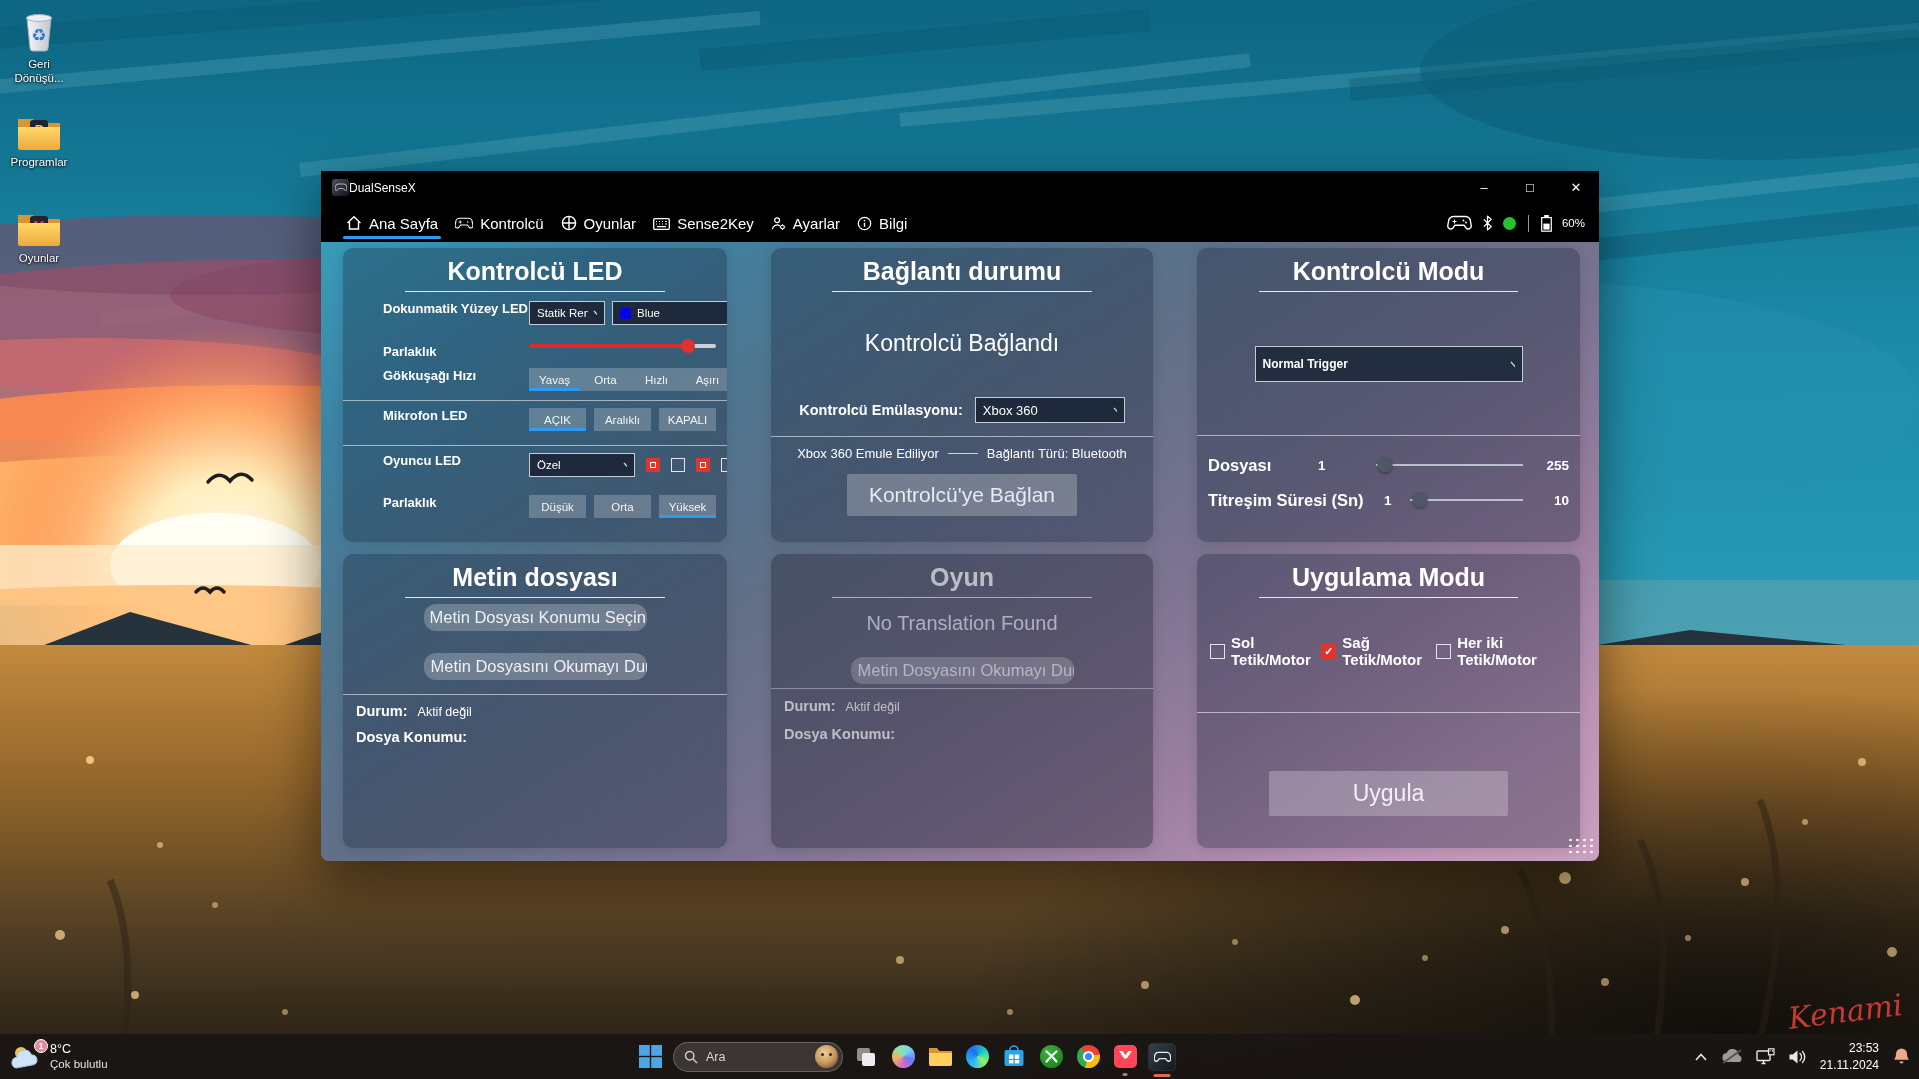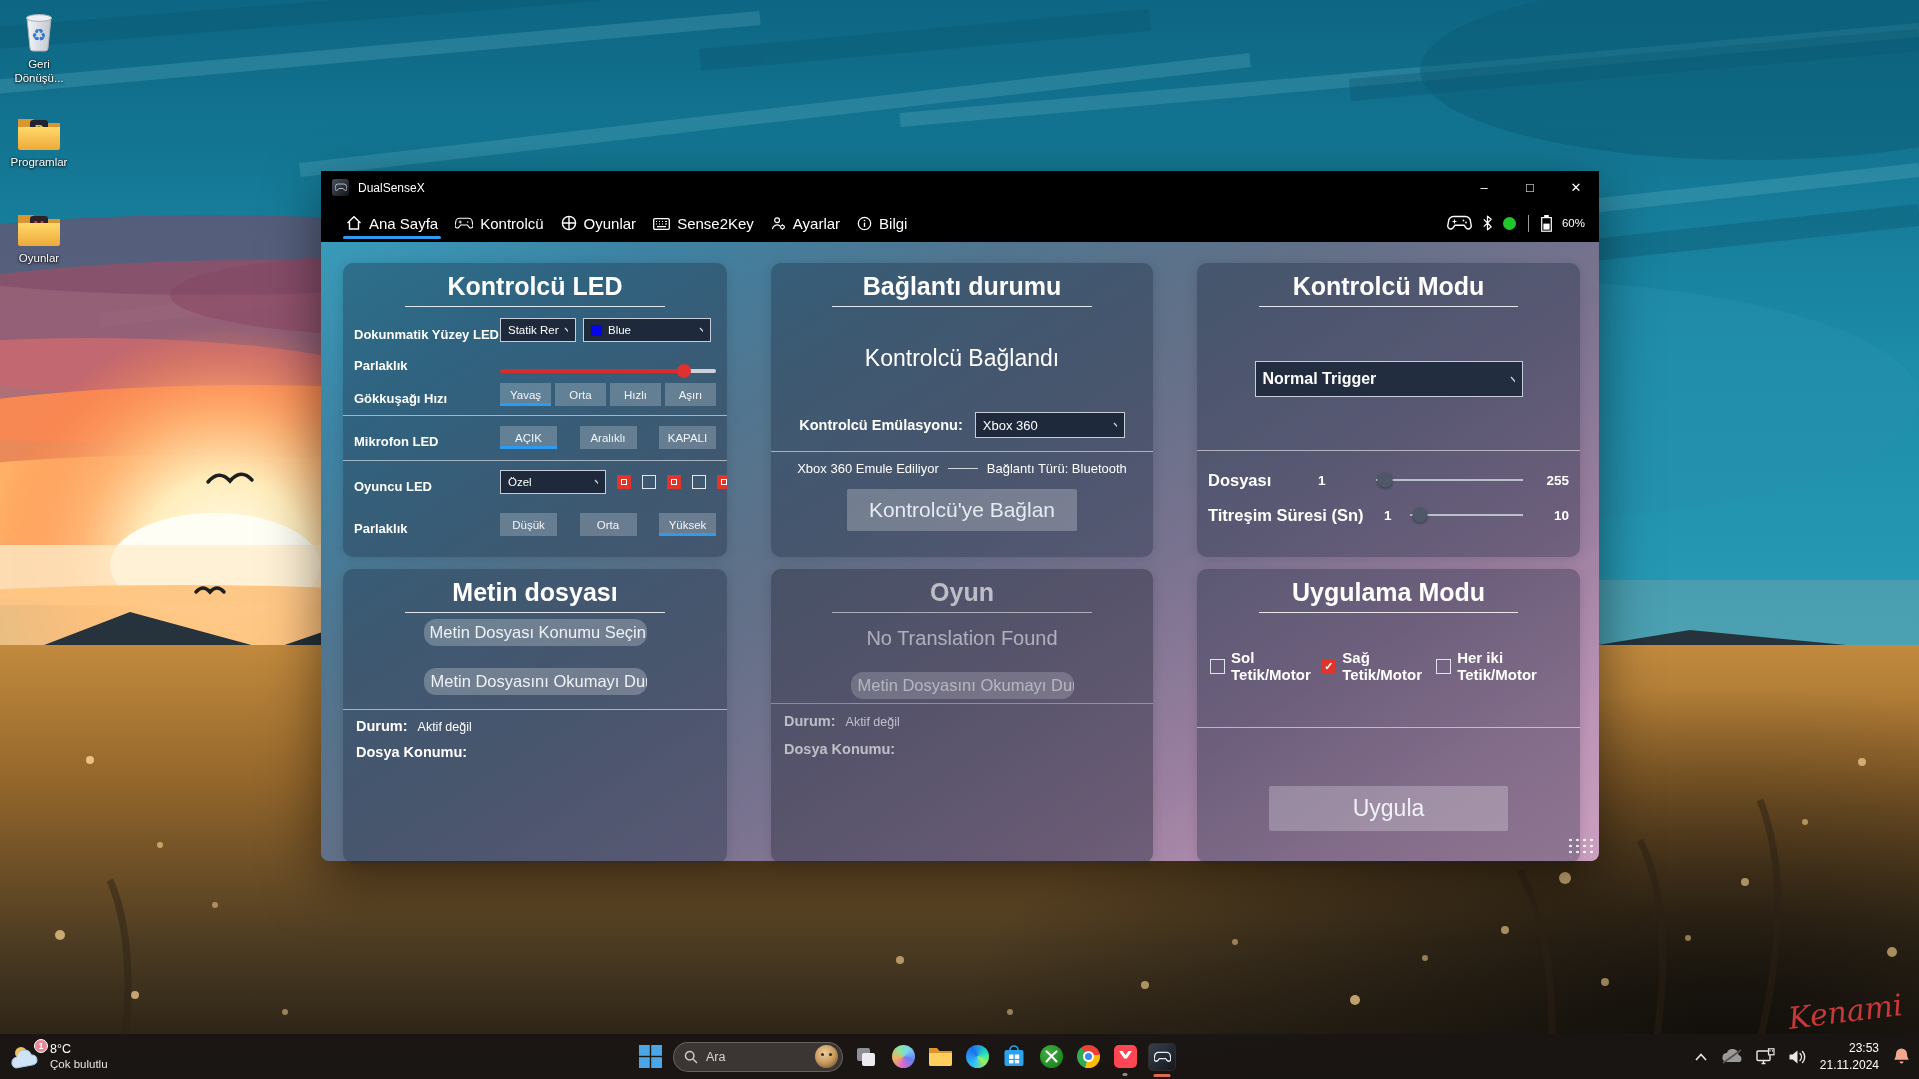--- a/index.html
+++ b/index.html
@@ -16,44 +16,44 @@
   .desk-icon .dlabel{color:#fff;font-size:11.5px;line-height:1.25;text-align:center;
     text-shadow:0 1px 3px rgba(0,0,0,.9),0 0 2px rgba(0,0,0,.7);width:70px;word-wrap:break-word;}
   #icon-recycle{left:0;top:8px;} #icon-programs{left:0;top:112px;} #icon-games{left:0;top:208px;}
 
   
   .window{position:absolute;left:321px;top:171px;width:1278px;height:690px;
     box-shadow:0 20px 55px rgba(0,0,0,.5);border-radius:0 0 8px 8px;}
   .titlebar{height:33px;background:#000;display:flex;align-items:center;padding-left:11px;}
   .app-ico{width:17px;height:17px;border-radius:3px;background:linear-gradient(135deg,#4a5160,#121419);
     display:flex;align-items:center;justify-content:center;}
-  .titlebar .ttl{color:#fff;font-size:12px;margin-left:9px;}
+  .titlebar .ttl{color:#fff;font-size:12px;}
   .win-controls{margin-left:auto;display:flex;height:100%;}
   .win-btn{width:46px;height:100%;display:flex;align-items:center;justify-content:center;color:#fff;font-size:13px;}
   .tabbar{height:38px;background:#000;display:flex;align-items:center;padding:0 14px 0 25px;gap:17px;}
   .tab{display:flex;align-items:center;gap:7px;color:#fff;font-size:15px;height:100%;position:relative;cursor:pointer;}
   .tab svg{flex:none;}
   .tab.active::after{content:"";position:absolute;left:-3px;right:-3px;bottom:3px;height:3px;background:#2f9bf0;border-radius:2px;}
   .tab-status{margin-left:auto;display:flex;align-items:center;gap:10px;color:#fff;}
   .green-dot{width:13px;height:13px;border-radius:50%;background:#23c52b;}
   .vsep{width:1px;height:17px;background:#9a9a9a;margin:0 2px;}
   .batt-pct{font-size:11.5px;color:#fff;}
 
   
   .content{height:619px;border-radius:0 0 8px 8px;position:relative;
     background:linear-gradient(148deg,#389bb9 0%,#3d83a4 14%,#51758f 30%,#617088 44%,#7a7390 60%,#997e9f 75%,#bb93b5 89%,#cb9fbf 100%);
     display:grid;grid-template-columns:384px 382px 383px;grid-template-rows:294px 294px;
-    justify-content:space-between;align-content:start;row-gap:12px;padding:21px 19px 0 22px;}
+    justify-content:space-between;align-content:start;row-gap:12px;padding:6px 19px 0 22px;}
   .panel{background:rgba(22,33,56,.33);border-radius:10px;padding:0 11px;color:#fff;
     box-shadow:0 2px 12px rgba(0,0,0,.12);overflow:hidden;}
   .panel-title{font-size:25px;font-weight:700;text-align:center;margin-top:8px;line-height:30px;}
   .panel-underline{height:1px;background:rgba(255,255,255,.85);width:72%;margin:5px auto 0;}
   .divider{height:1px;background:rgba(255,255,255,.55);margin-left:-11px;margin-right:-11px;}
 
-  .row{display:flex;align-items:flex-end;}
+  .row{display:flex;align-items:flex-start;margin-left:29px;}
   .lbl{font-size:13px;font-weight:700;width:146px;flex:none;white-space:nowrap;}
   .ctrl{flex:1;display:flex;align-items:center;}
 
   .dd{background:#1e2a3c;border:1px solid #c6cdd8;color:#fff;font-size:11.5px;
     display:flex;align-items:center;padding:0 7px;height:24px;cursor:pointer;}
   .dd .ddtext{white-space:nowrap;overflow:hidden;}
   .dd svg{margin-left:auto;flex:none;padding-left:5px;}
   .swatch{width:11px;height:11px;background:#0505e8;margin-right:6px;flex:none;}
 
   .seg{flex:1;display:flex;}
@@ -77,21 +77,21 @@
   .emu-row{display:flex;align-items:center;justify-content:center;gap:12px;margin-top:40px;}
   .emu-lbl{font-size:14.5px;font-weight:700;}
   .dd.emu{width:150px;height:26px;font-size:13px;align-items:center;}
   .conn-div{margin-top:13px;}
   .info-row{display:flex;align-items:center;justify-content:center;gap:9px;font-size:13px;margin-top:9px;}
   .dashline{width:30px;height:1px;background:#cfd4db;}
   .big-btn{display:block;margin:13px auto 0;width:64%;height:42px;background:rgba(255,255,255,.24);
     border:none;color:#e6eaf1;font-size:21px;font-family:inherit;border-radius:2px;cursor:default;}
 
   
-  .dd.trigger{width:268px;height:36px;margin:54px auto 0;font-size:16px;font-weight:700;background:#222d3f;}
+  .dd.trigger{width:268px;height:36px;margin:54px auto 0;font-size:12px;font-weight:700;background:#222d3f;}
   .mode-div{margin-top:53px;}
   .mode-row{display:flex;align-items:center;margin-top:16px;height:26px;}
   .mode-row.second{margin-top:9px;}
   .mr-label{font-size:16.5px;font-weight:700;flex:none;}
   .mr-label.w1{width:110px;} .mr-label.w2{width:176px;}
   .mr-min{font-size:13.5px;font-weight:700;flex:none;} .mr-min.w1{width:52px;} .mr-min.w2{width:20px;}
   .mode-track{position:relative;flex:1;height:2px;background:#b9c0ca;margin:0 14px 0 6px;}
   .mode-thumb{position:absolute;top:50%;transform:translate(-50%,-50%);width:15px;height:15px;
     border-radius:50%;background:#4e5866;box-shadow:0 1px 3px rgba(0,0,0,.4);}
   .mr-max{font-size:13.5px;font-weight:700;width:32px;text-align:right;flex:none;}

